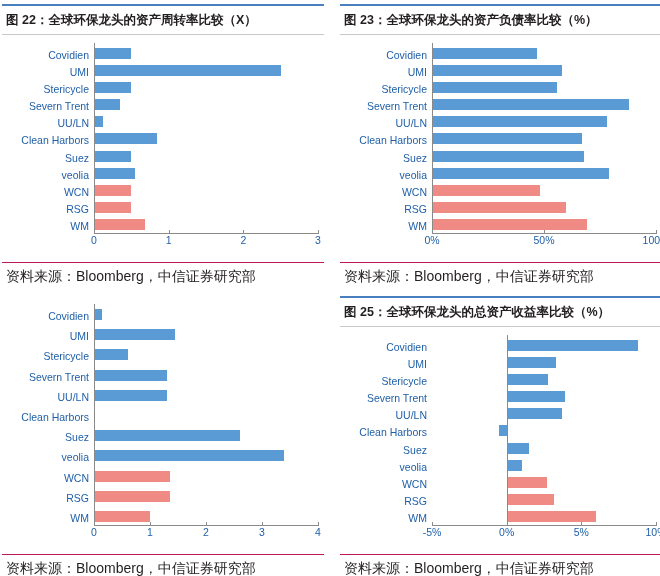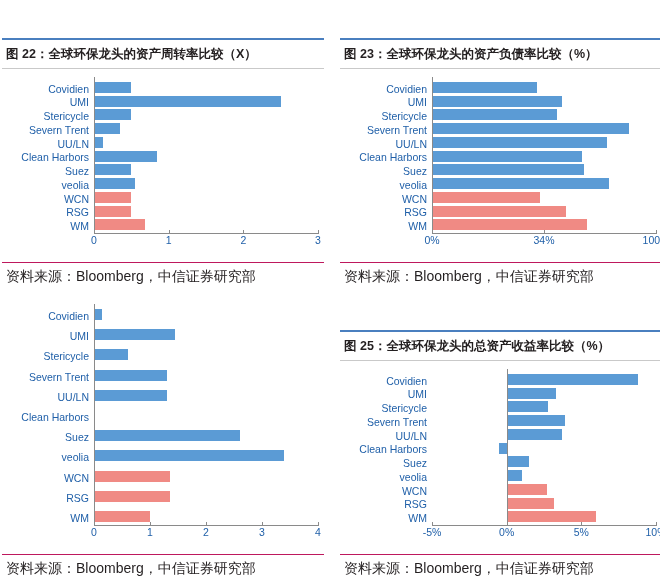--- a/index.html
+++ b/index.html
@@ -29,21 +29,20 @@
   }
   .panel-title {
     border-top: 2px solid #4a7fbf;
     border-bottom: 1px solid #c9c9c9;
     padding: 6px 4px 6px 4px;
     font-size: 12.5px;
     font-weight: bold;
     letter-spacing: 0px;
     line-height: 16px;
     white-space: nowrap;
-    margin-top: 34px;
   }
   .chart-area {
     position: relative;
     flex: 1;
     padding: 8px 6px 0 6px;
     box-sizing: border-box;
   }
   .plot {
     position: relative;
     width: 100%;
@@ -297,21 +296,21 @@
               <div class="cat-label">WM</div>
               <div class="track">
                 <div class="bar red" style="left: 0%; width: 69%;"></div>
               </div>
             </div>
           </div>
           <div class="baseline"></div>
           <div class="ticks">
             <div class="tick" style="left: 0%;">0%</div>
             <div class="tick-mark" style="left: 0%;"></div>
-            <div class="tick" style="left: 50%;">34%</div>
+            <div class="tick" style="left: 50%;">50%</div>
             <div class="tick-mark" style="left: 50%;"></div>
             <div class="tick" style="left: 100%;">100%</div>
             <div class="tick-mark" style="left: 100%;"></div>
           </div>
           <div class="axis-line" style="left: 86px; top: 0px; bottom: 28px;"></div>
         </div>
     </div>
     <div class="source">资料来源：Bloomberg，中信证券研究部</div>
   </div>
 

